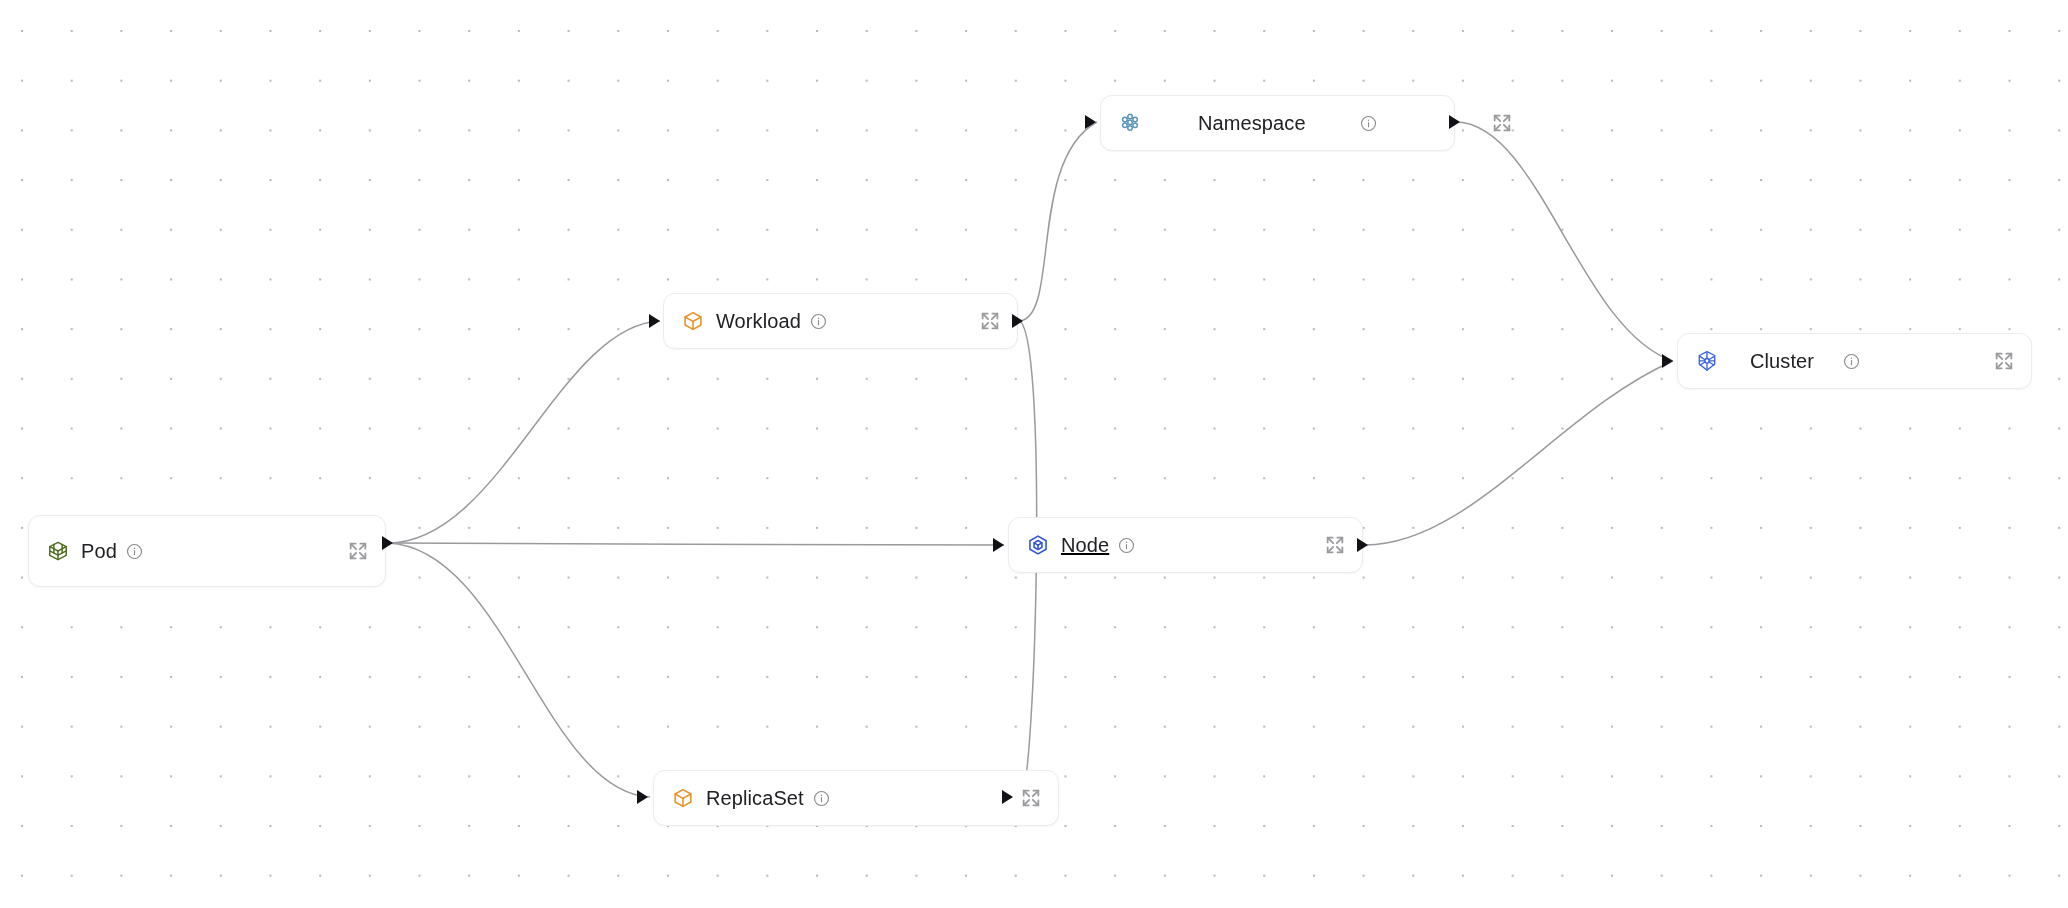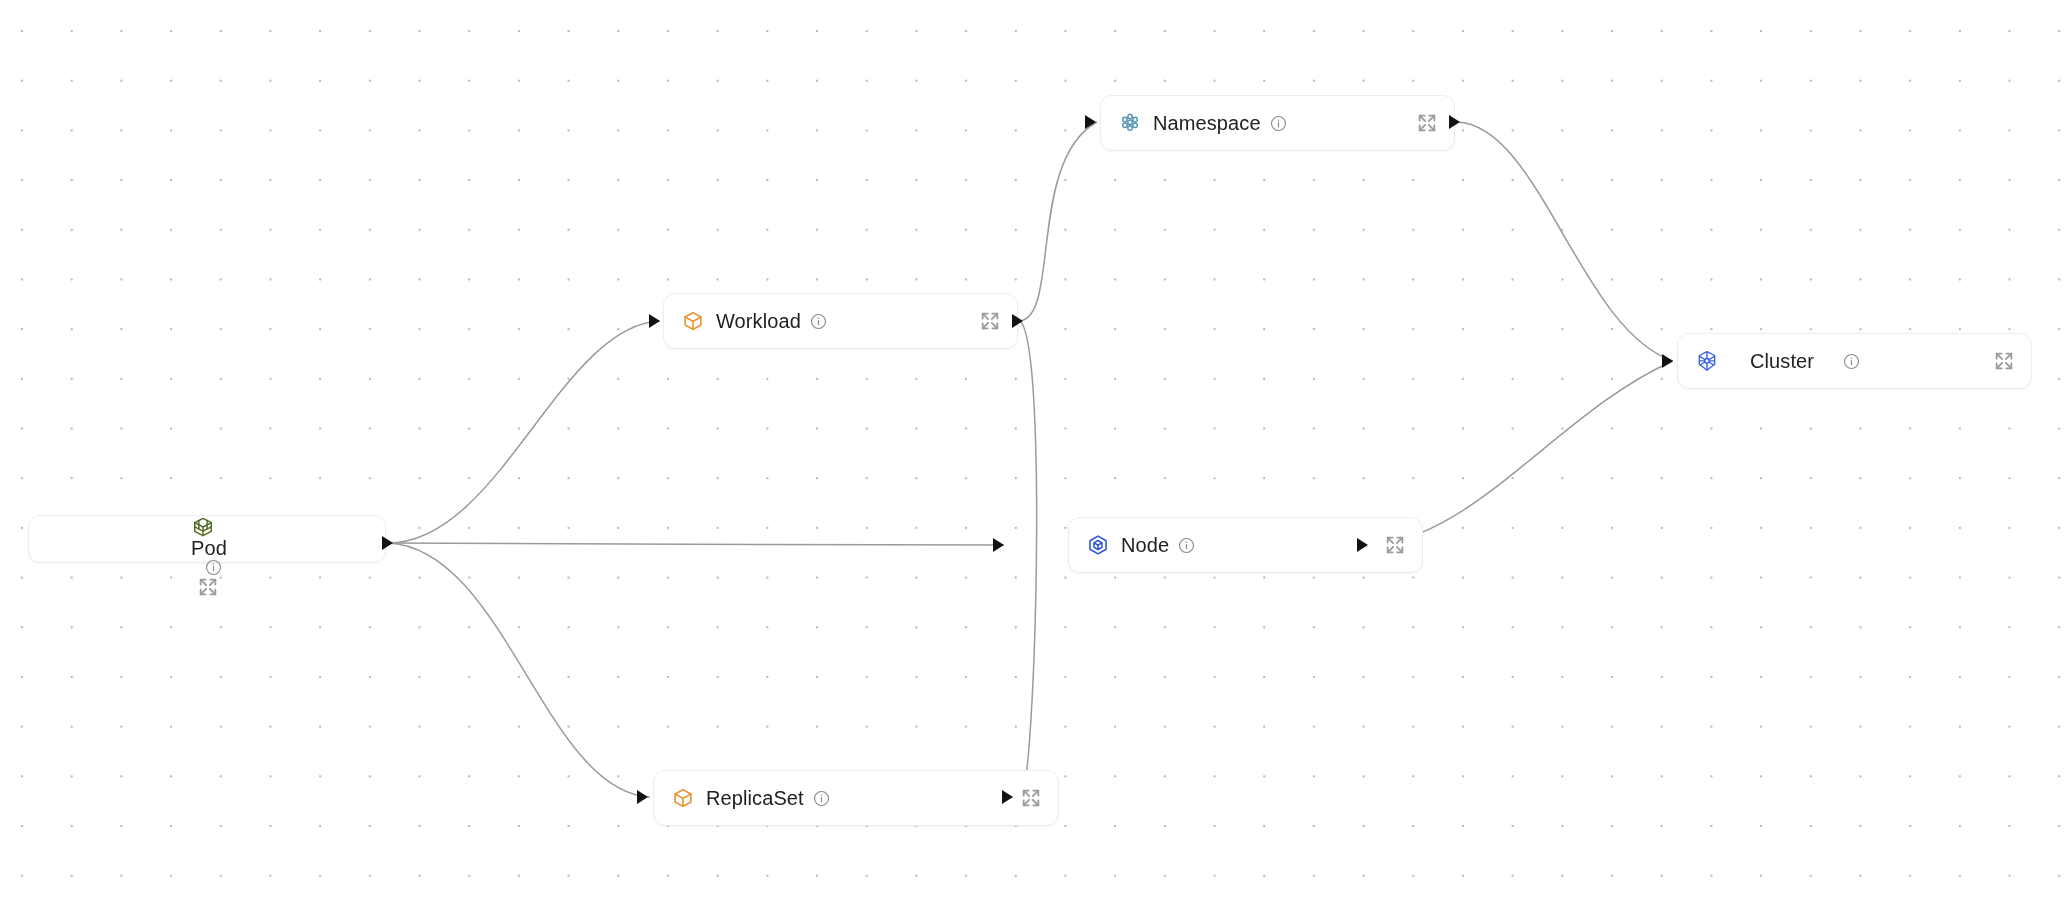--- a/index.html
+++ b/index.html
@@ -108,21 +108,21 @@
       <path class="edge-path" d="M 388 543 C 500 543 560 325 660 321"></path>
       <path class="edge-path" d="M 388 543 C 560 543 840 546 1004 545"></path>
       <path class="edge-path" d="M 388 543 C 505 548 545 792 650 797"></path>
       <path class="edge-path" d="M 1020 321 C 1060 316 1028 160 1097 122"></path>
       <path class="edge-path" d="M 1020 321 C 1048 345 1035 780 1022 792 C 1017 797 1014 797 1008 797"></path>
       <path class="edge-path" d="M 1457 122 C 1540 125 1580 330 1673 361"></path>
       <path class="edge-path" d="M 1365 545 C 1470 545 1560 410 1673 361"></path>
     </svg>
 
   <div id="node-layer">
-      <div class="node" style="left: 28px; top: 515px; width: 358px; height: 48px; flex-direction: column;">
+      <div class="node" style="left: 28px; top: 515px; width: 358px; height: 72px;">
         <span class="node-icon">
           <svg width="22" height="22" viewBox="0 0 24 24" fill="none" stroke="#4f6b23" stroke-width="1.6" stroke-linejoin="round" stroke-linecap="round">
             <path d="M12 2.6 21 7.3v9.4L12 21.4 3 16.7V7.3z"></path>
             <path d="M3 7.3 12 12l9-4.7"></path>
             <path d="M12 12v9.4"></path>
             <path d="M7.5 4.95 7.5 14.3"></path>
             <path d="M16.5 4.95 16.5 14.3"></path>
             <path d="M3 11.9 12 16.6l9-4.7"></path>
           </svg>
         </span>
@@ -201,21 +201,21 @@
             <path d="M4 4 10 10"></path>
             <path d="M20 9.4V4h-5.4"></path>
             <path d="M20 4 14 10"></path>
             <path d="M4 14.6V20h5.4"></path>
             <path d="M4 20 10 14"></path>
             <path d="M20 14.6V20h-5.4"></path>
             <path d="M20 20 14 14"></path>
           </svg>
         </span>
       </div>
-      <div class="node" style="left: 1068px; top: 517px; width: 355px; height: 56px;">
+      <div class="node" style="left: 1008px; top: 517px; width: 355px; height: 56px; text-decoration: underline;">
         <span class="node-icon">
           <svg width="22" height="22" viewBox="0 0 24 24" fill="none" stroke="#2f55d4" stroke-width="1.7" stroke-linejoin="round" stroke-linecap="round">
             <path d="M12 2.3 20.8 7.4v9.2L12 21.7 3.2 16.6V7.4z"></path>
             <path d="M12 7.1 16.3 9.6v4.9L12 17 7.7 14.5V9.6z"></path>
             <path d="M12 12.1v4.9"></path>
             <path d="M12 12.1 7.7 9.6"></path>
             <path d="M12 12.1 16.3 9.6"></path>
           </svg>
         </span>
         <span class="node-label">Node</span>
@@ -233,21 +233,21 @@
             <path d="M4 4 10 10"></path>
             <path d="M20 9.4V4h-5.4"></path>
             <path d="M20 4 14 10"></path>
             <path d="M4 14.6V20h5.4"></path>
             <path d="M4 20 10 14"></path>
             <path d="M20 14.6V20h-5.4"></path>
             <path d="M20 20 14 14"></path>
           </svg>
         </span>
       </div>
-      <div class="node" style="left: 1100px; top: 95px; width: 355px; height: 56px;">
+      <div class="node" style="left: 1100px; top: 95px; width: 355px; height: 56px; gap: 45px;">
         <span class="node-icon">
           <svg width="22" height="22" viewBox="0 0 22 22">
             <circle cx="11" cy="4.6" r="2.25" fill="#ffffff" stroke="#5a94b8" stroke-width="1.5"></circle>
             <circle cx="16.1" cy="7.4" r="2.25" fill="#ffffff" stroke="#5a94b8" stroke-width="1.5"></circle>
             <circle cx="16.1" cy="13.2" r="2.25" fill="#ffffff" stroke="#5a94b8" stroke-width="1.5"></circle>
             <circle cx="11" cy="16.1" r="2.25" fill="#ffffff" stroke="#5a94b8" stroke-width="1.5"></circle>
             <circle cx="5.9" cy="13.2" r="2.25" fill="#ffffff" stroke="#5a94b8" stroke-width="1.5"></circle>
             <circle cx="5.9" cy="7.4" r="2.25" fill="#ffffff" stroke="#5a94b8" stroke-width="1.5"></circle>
             <circle cx="11" cy="10.3" r="2.25" fill="#ffffff" stroke="#5a94b8" stroke-width="1.5"></circle>
           </svg>

